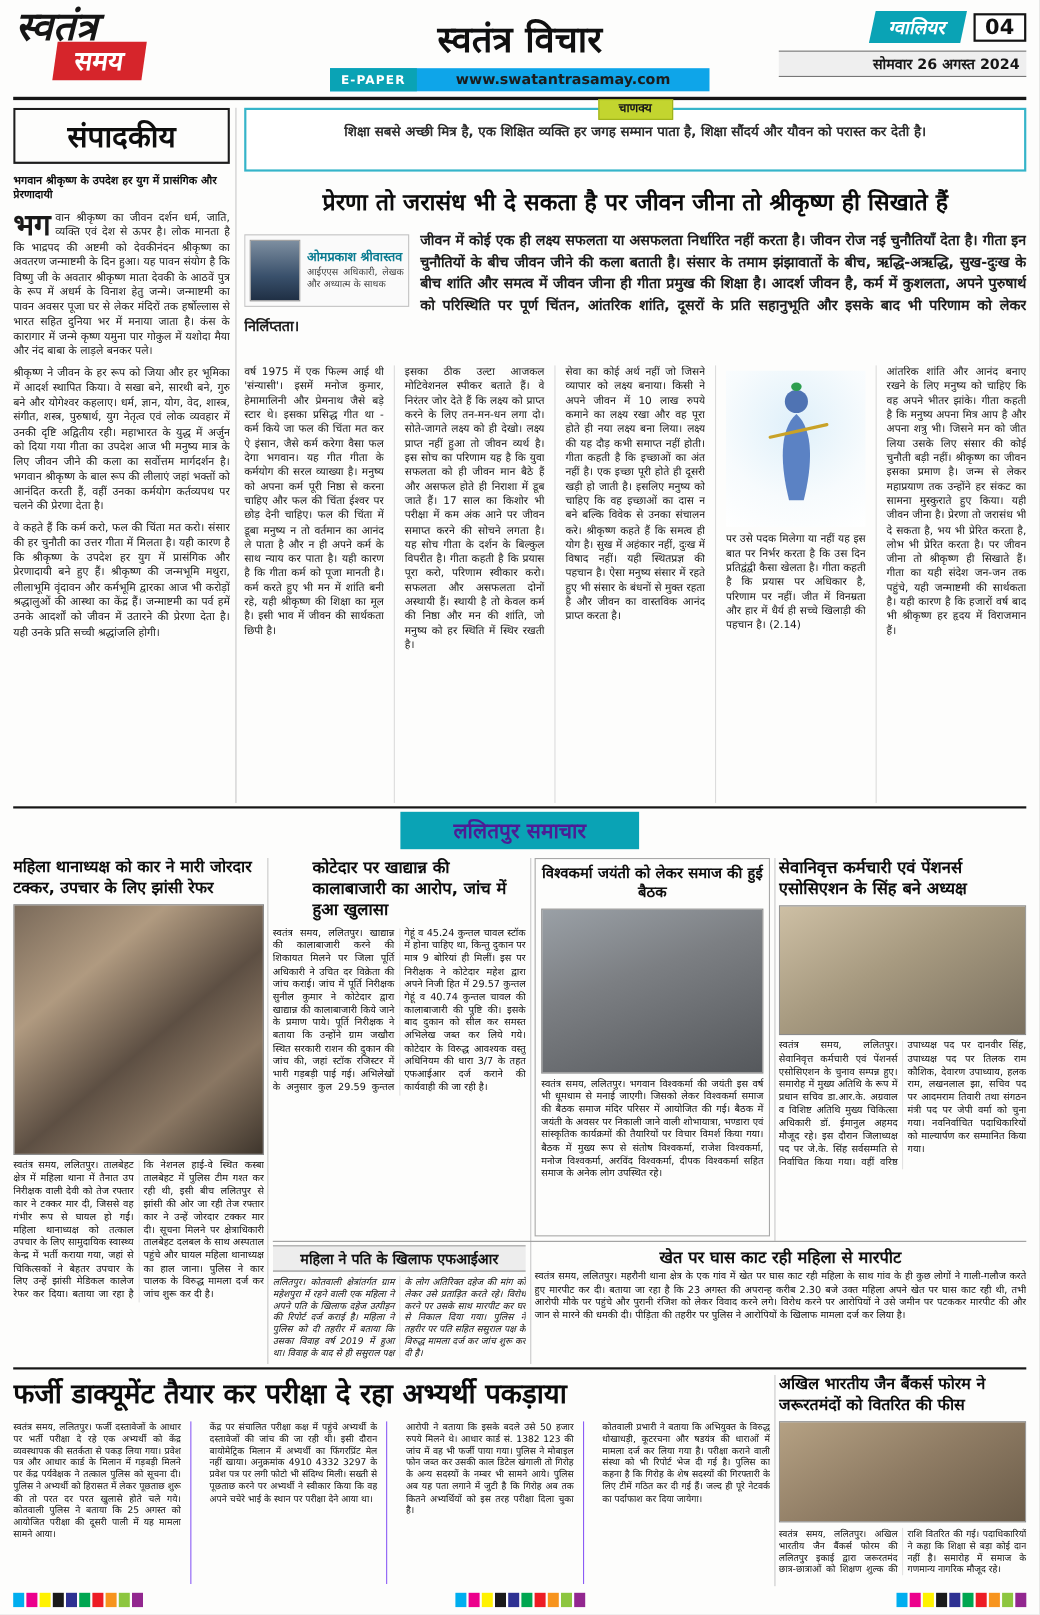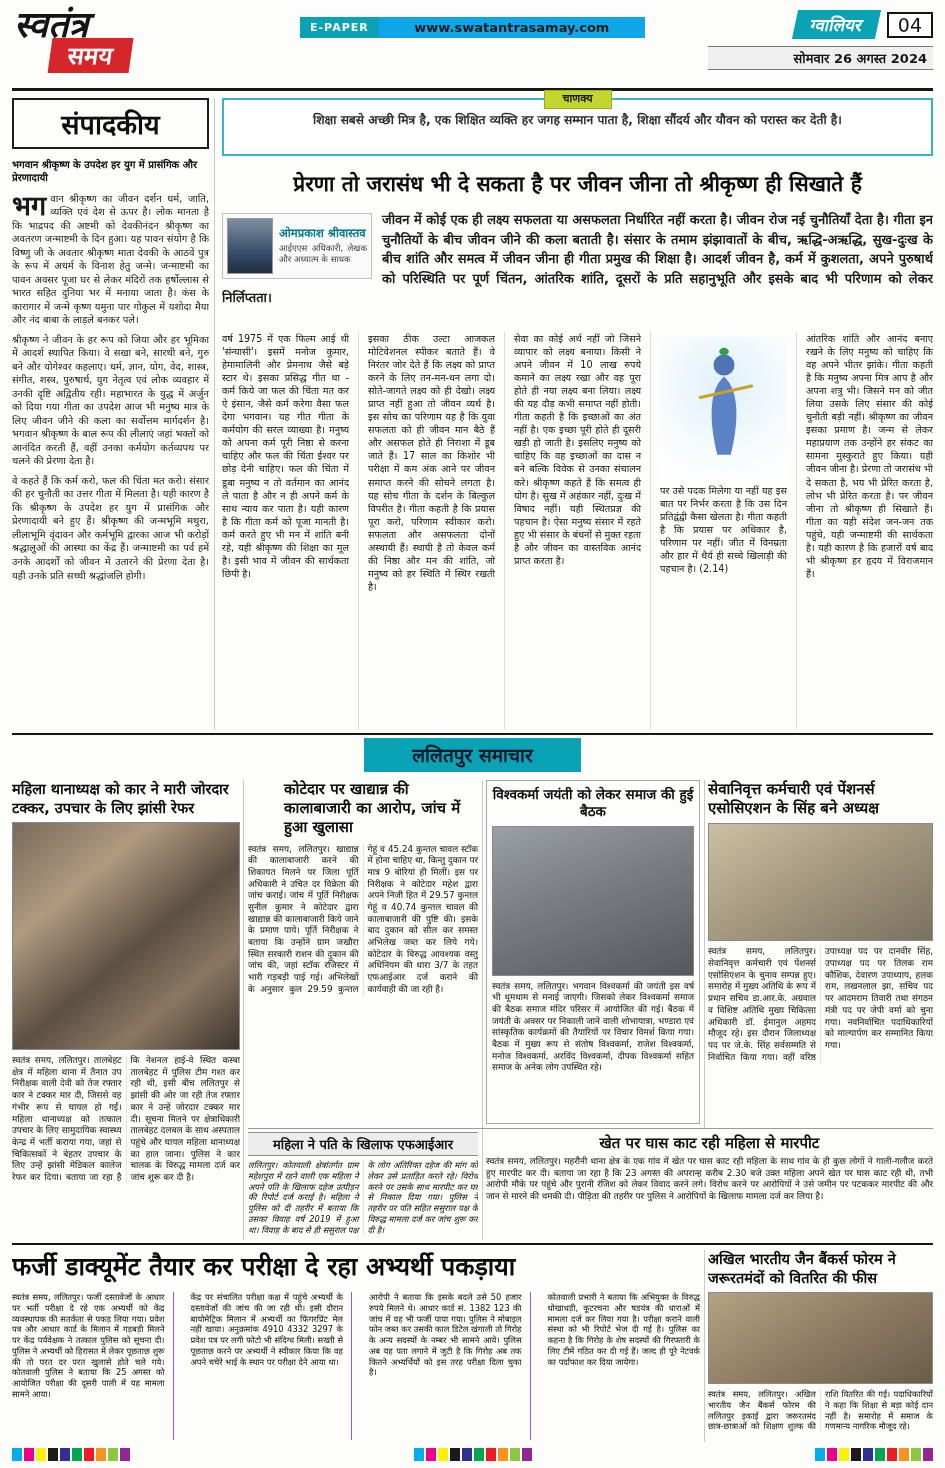--- a/index.html
+++ b/index.html
@@ -20,21 +20,21 @@
   .logo-top{font-size:36px;font-weight:800;font-style:italic;color:#151515;line-height:.95;}
   .logo-bottom{display:inline-block;background:#d6252b;color:#fff;font-size:24px;font-weight:bold;padding:0 18px 2px;margin-left:36px;margin-top:-4px;transform:skewX(-8deg);}
   .mast-center{left:300px;top:12px;width:345px;text-align:center;}
   .paper-title{font-size:33px;font-weight:800;color:#101010;}
   .mast-bar{margin-top:5px;background:#0ea5e9;height:21px;display:flex;align-items:center;}
   .epaper-chip{background:#0aa3b5;color:#fff;font-weight:bold;font-size:11px;letter-spacing:1px;padding:2px 10px;height:21px;display:flex;align-items:center;}
   .website{flex:1;text-align:center;font-size:13px;font-weight:bold;color:#1c1c1c;}
   .mast-right{right:12px;top:10px;width:225px;}
   .city-row{display:flex;justify-content:flex-end;align-items:center;}
   .city-chip{background:#0aa3b5;color:#fff;font-weight:bold;font-size:17px;padding:3px 16px;transform:skewX(-12deg);}
-  .page-num{border:2px solid #141414;font-size:19px;font-weight:normal;padding:0 9px;margin-left:8px;background:#fff;}
+  .page-num{border:2px solid #141414;font-size:19px;font-weight:bold;padding:0 9px;margin-left:8px;background:#fff;}
   .date-row{margin-top:7px;border-top:1px solid #777;border-bottom:1px solid #777;background:#efefef;font-size:13px;font-weight:bold;text-align:right;padding:2px 6px;color:#161616;}
 
   
   .editorial{left:12px;top:98px;width:197px;height:632px;}
   .edit-title{border:2px solid #1d1d1d;text-align:center;font-size:27px;font-weight:800;padding:5px 2px;color:#0e0e0e;}
   .edit-head{font-size:10px;font-weight:bold;line-height:1.33;margin:9px 0 7px;color:#0e0e0e;}
   .edit-para{font-size:9.8px;line-height:1.38;margin-bottom:6px;color:#191919;}
   .dropcap{float:left;font-size:27px;font-weight:bold;line-height:.9;padding:2px 4px 0 0;}
 
   
@@ -49,21 +49,21 @@
   .author-photo{width:46px;height:56px;background:linear-gradient(180deg,#7d8ea0 0%,#39506b 60%,#1f2f44 100%);border:1px solid #999;flex:none;}
   .author-name{font-size:11.5px;font-weight:bold;color:#0a7c91;line-height:1.2;}
   .author-role{font-size:8.6px;font-weight:normal;color:#3c3c3c;line-height:1.25;margin-top:2px;}
   .lead-body{left:222px;top:332px;width:711px;height:398px;display:flex;}
   .bcol{flex:1;font-size:9.6px;line-height:1.36;color:#171717;overflow:hidden;}
   .bcol + .bcol{border-left:1px solid #dcdcdc;margin-left:9px;padding-left:9px;}
   .krishna{height:142px;margin:5px 0;background:radial-gradient(circle at 50% 35%,#dff0fa 0%,#f7fbfd 60%,#ffffff 100%);display:flex;align-items:center;justify-content:center;}
 
   
   .lalit-banner{left:0;top:738px;width:945px;text-align:center;}
-  .lalit-chip{display:inline-block;background:#0aa3b5;color:#0f172a;font-size:19px;font-weight:bold;padding:4px 48px;}
+  .lalit-chip{display:inline-block;background:#0aa3b5;color:#4c1d95;font-size:19px;font-weight:bold;padding:4px 48px;}
   .art-headline{font-weight:bold;line-height:1.28;color:#0d0d0d;}
   .photo{width:100%;border:1px solid #8a8a8a;}
   .ph-accident{height:228px;background:linear-gradient(140deg,#7a6a5a 0%,#b09a80 28%,#5d4f43 55%,#8a7763 75%,#3e352c 100%);}
   .ph-meeting{height:150px;background:linear-gradient(160deg,#9aa0a6 0%,#7c7f83 40%,#55585c 100%);}
   .ph-assoc{height:118px;background:linear-gradient(150deg,#cdbfa4 0%,#a79a80 45%,#7b7160 100%);}
   .ph-jain{height:92px;background:linear-gradient(150deg,#b5a183 0%,#8f7c64 50%,#6b5c49 100%);}
   .t9{font-size:8.8px;line-height:1.33;}
   .t8{font-size:8.3px;line-height:1.3;}
   .twocol{column-count:2;column-gap:9px;column-rule:1px solid #e2e2e2;}
   .art1{left:12px;top:780px;width:228px;height:460px;}
@@ -91,20 +91,21 @@
 </head>
 <body>
 
 <div class="page">
 
   <div class="abs logo">
     <div class="logo-top">स्वतंत्र</div>
     <div class="logo-bottom">समय</div>
   </div>
   <div class="abs mast-center">
+    <div class="paper-title">स्वतंत्र विचार</div>
     <div class="mast-bar">
       <span class="epaper-chip">E-PAPER</span>
       <span class="website">www.swatantrasamay.com</span>
     </div>
   </div>
   <div class="abs mast-right">
     <div class="city-row">
       <span class="city-chip">ग्वालियर</span>
       <span class="page-num">04</span>
     </div>

